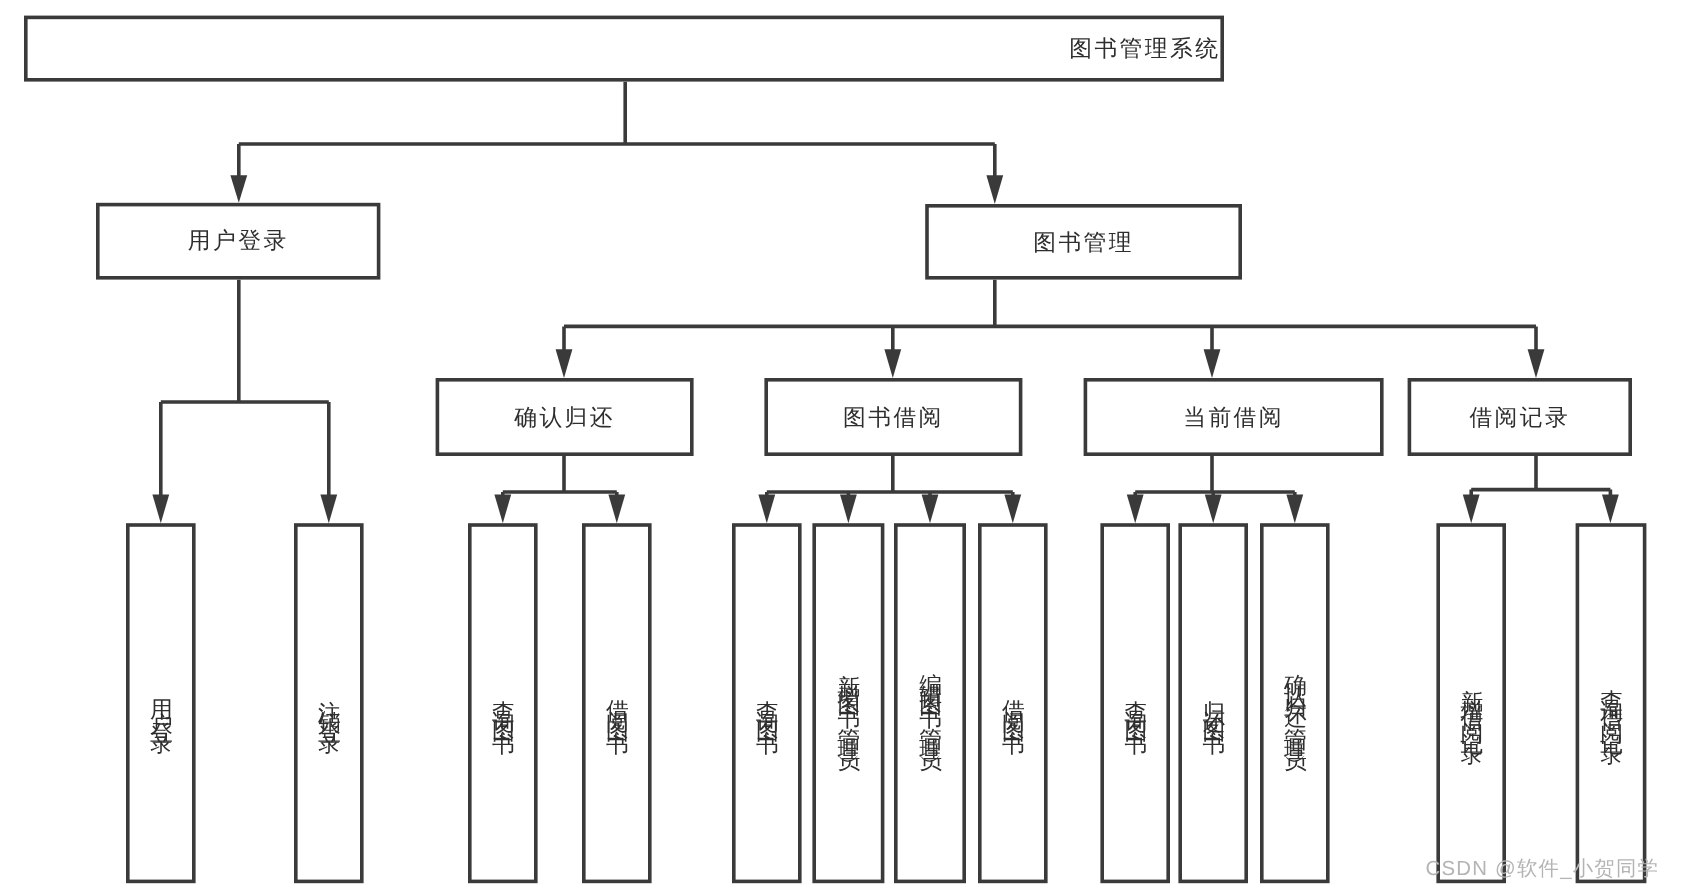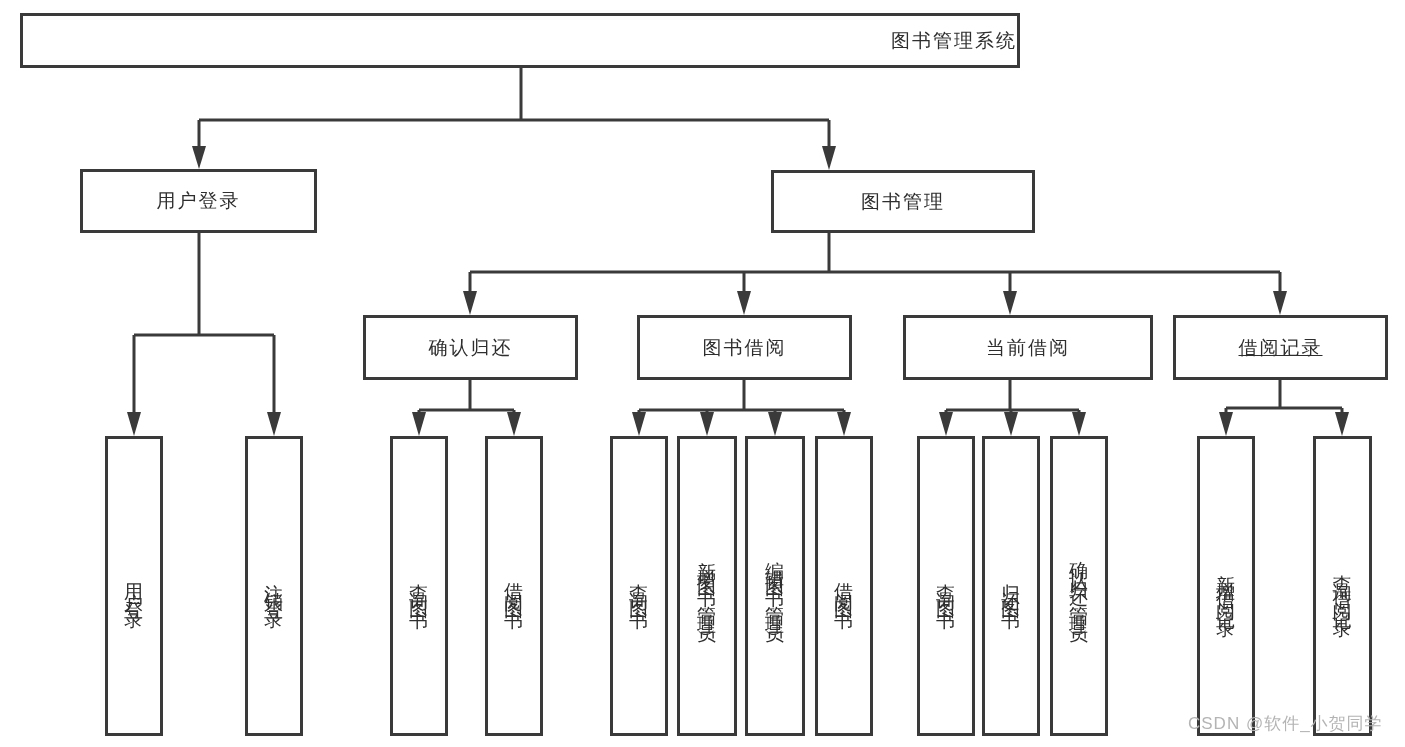--- a/index.html
+++ b/index.html
@@ -131,21 +131,21 @@
 
   <div class="hbox" style="left:363px; top:315px; width:215px; height:65px;">
     <span>确认归还</span>
   </div>
   <div class="hbox" style="left:637px; top:315px; width:215px; height:65px;">
     <span>图书借阅</span>
   </div>
   <div class="hbox" style="left:903px; top:315px; width:250px; height:65px;">
     <span>当前借阅</span>
   </div>
-  <div class="hbox" style="left:1173px; top:315px; width:215px; height:65px;text-decoration:underline;">
+  <div class="hbox" style="left:1173px; top:315px; width:187px; height:65px;">
     <span>借阅记录</span>
   </div>
 
   <div class="vbox" style="left:105px; top:436px; width:58px; height:300px;">
     <span>用户登录</span>
   </div>
   <div class="vbox" style="left:245px; top:436px; width:58px; height:300px;">
     <span>注销登录</span>
   </div>
 

